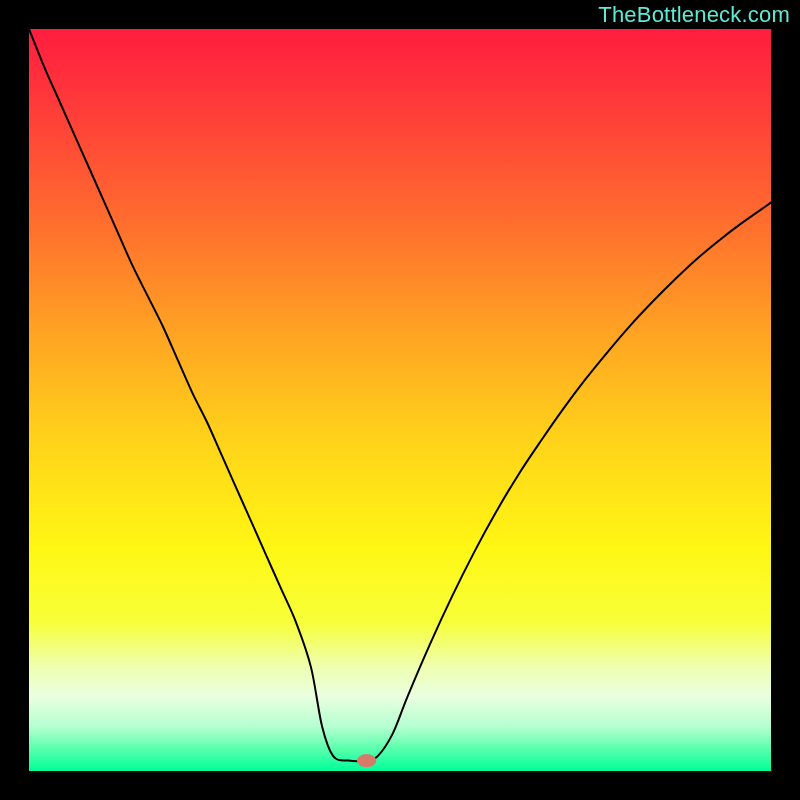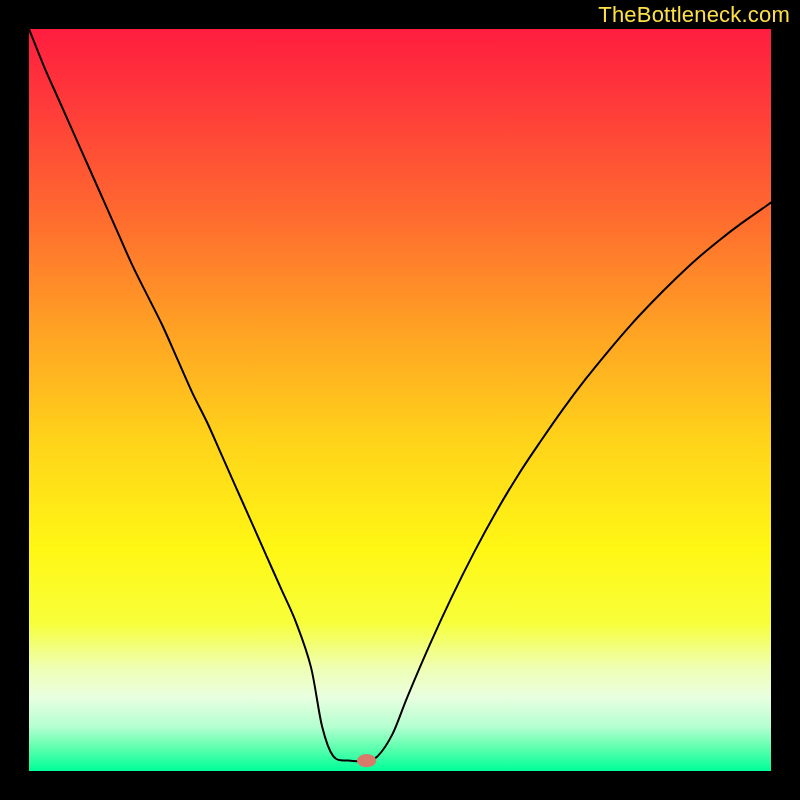--- a/index.html
+++ b/index.html
@@ -16,21 +16,21 @@
     left: 0;
     top: 0;
     width: 800px;
     height: 800px;
     background: #000;
   }
   .watermark {
     position: absolute;
     top: 2px;
     right: 10px;
-    color: #fde047;
+    color: #5eead4;
     font-size: 22px;
     font-weight: 400;
     letter-spacing: 0.2px;
     z-index: 10;
   }
   .plot-area {
     position: absolute;
     left: 29px;
     top: 29px;
     width: 742px;

